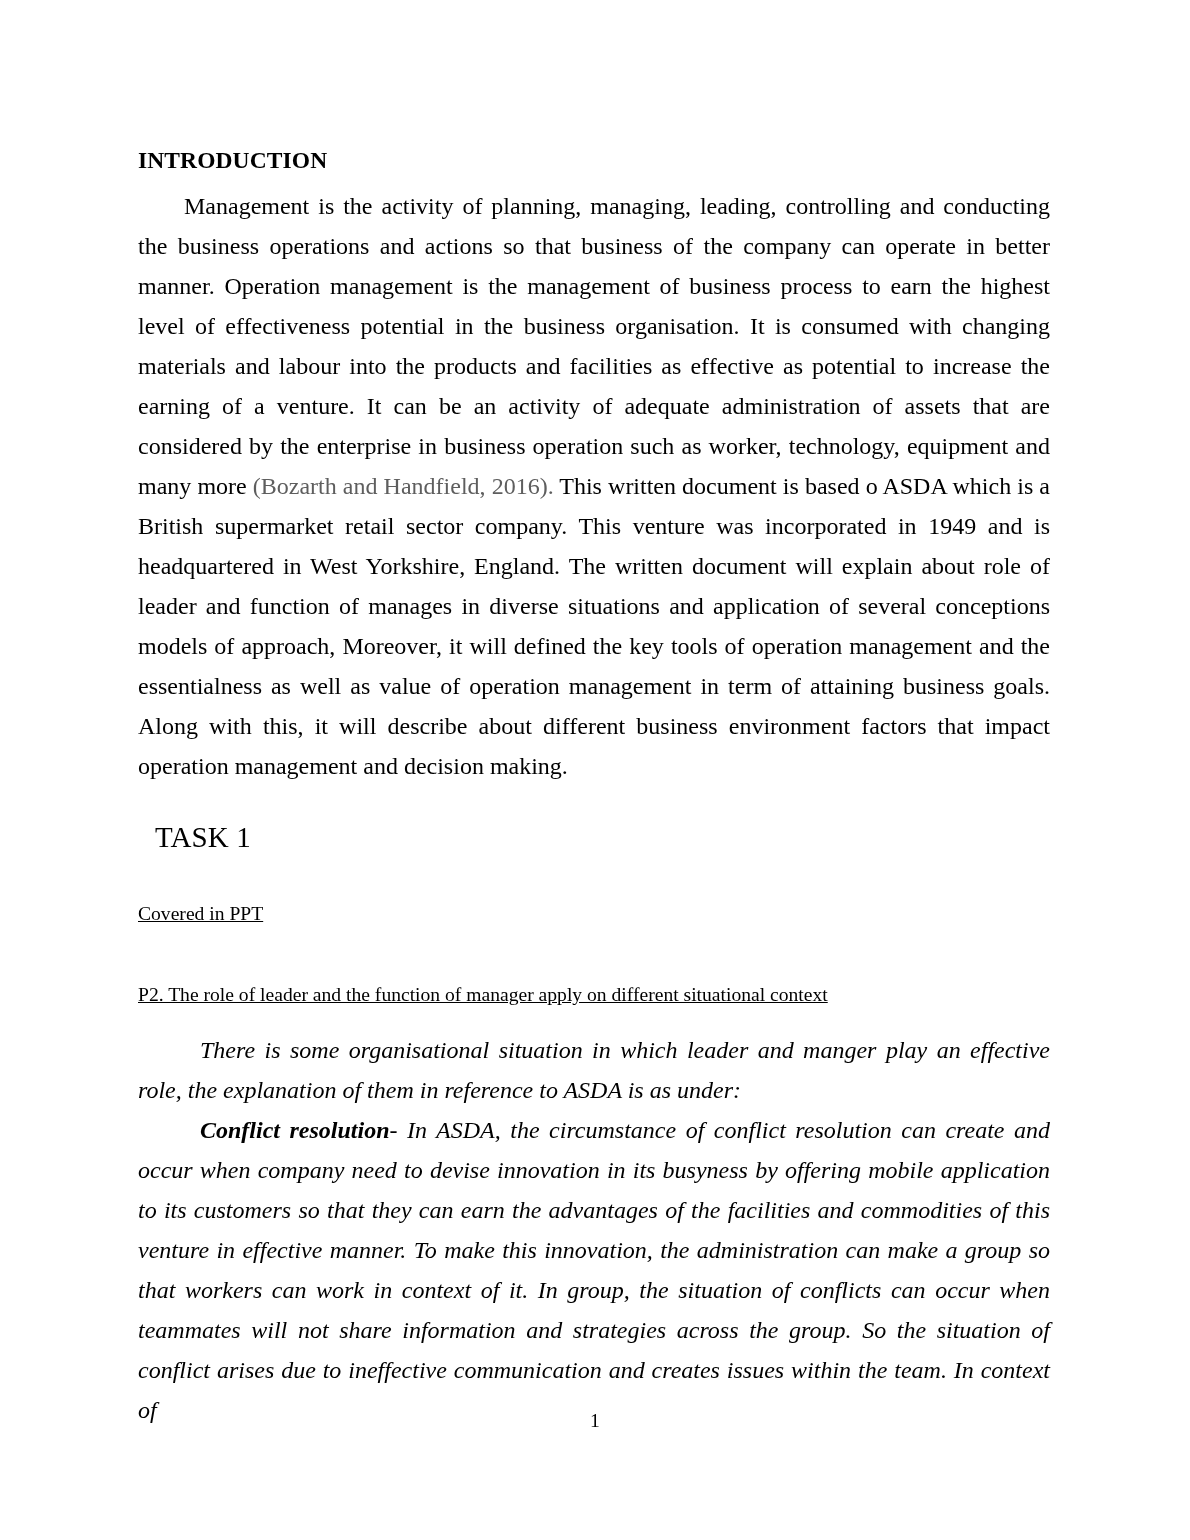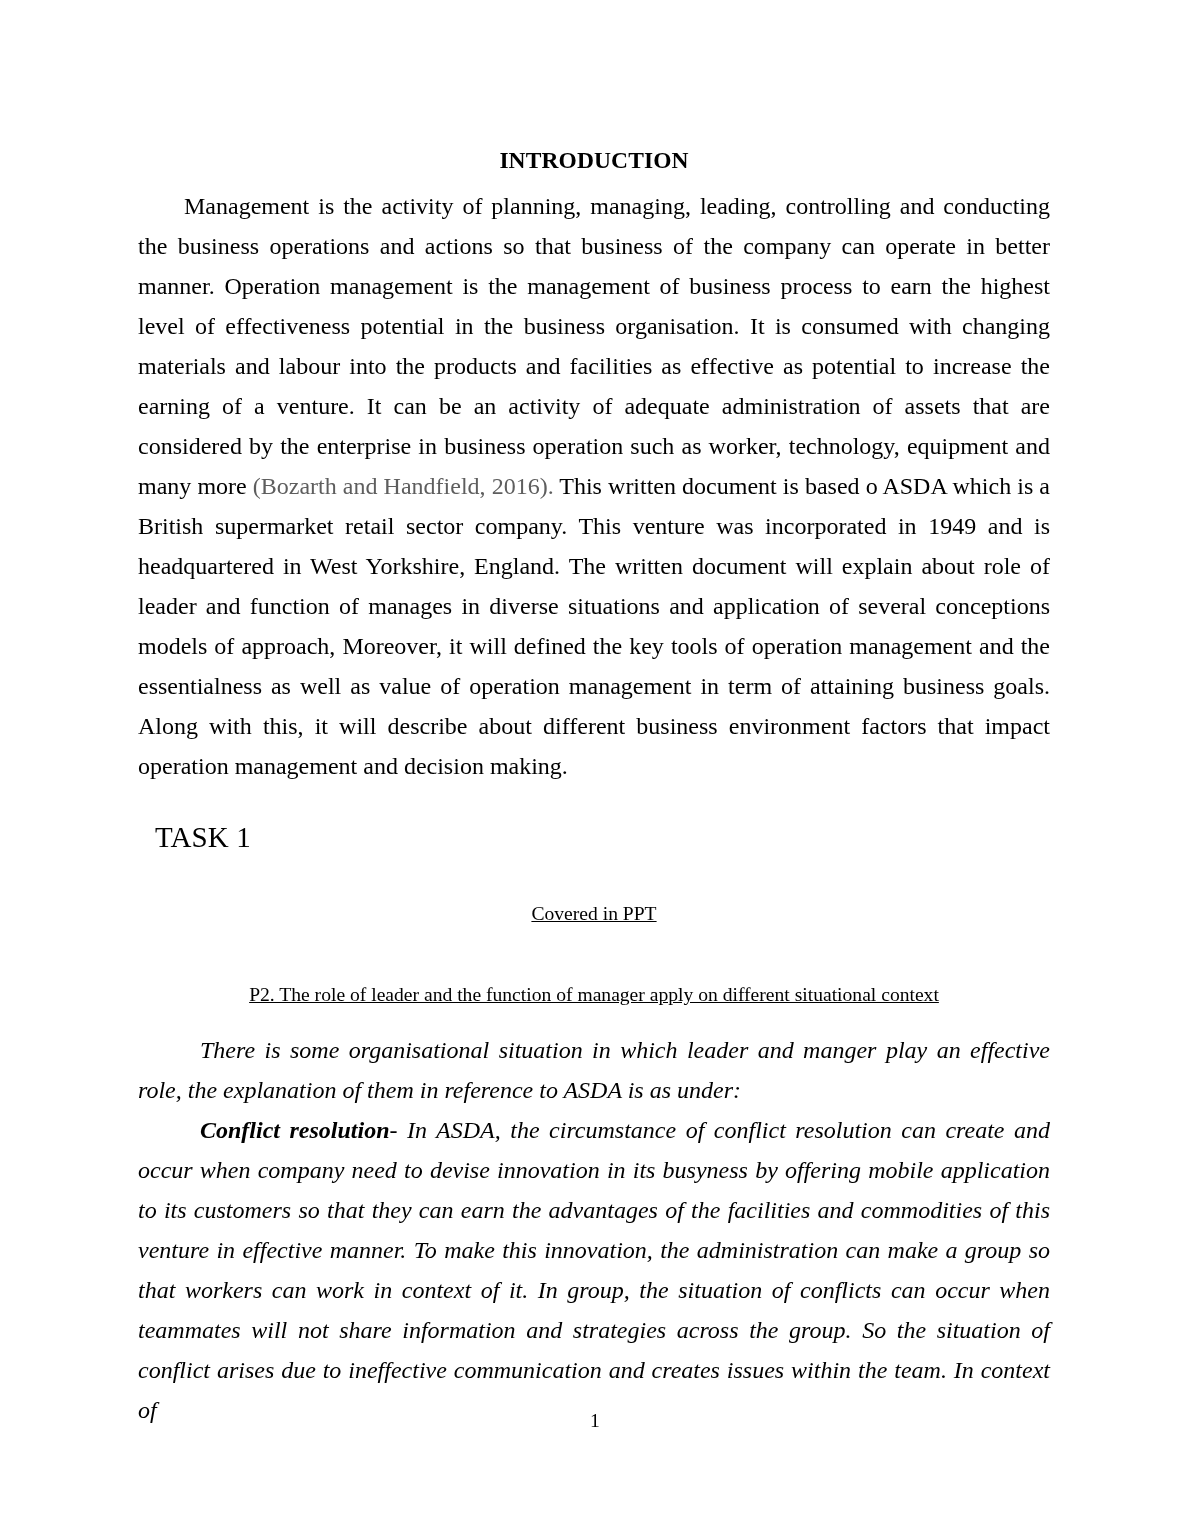--- a/index.html
+++ b/index.html
@@ -24,21 +24,20 @@
     left: 138px;
     top: 140px;
     width: 912px;
   }
   h1.doc-heading {
     font-size: 23.5px;
     font-weight: bold;
     margin: 0 0 6px 0;
     line-height: 40px;
     letter-spacing: 0.1px;
-    text-align: center;
   }
   h2.task-heading {
     font-size: 29px;
     font-weight: normal;
     margin: 17px;
     line-height: 40px;
     letter-spacing: 0.1px;
   }
   p.body-para {
     font-size: 24px;
@@ -58,21 +57,20 @@
   .sub-heading {
     font-size: 19.6px;
     line-height: 40px;
     margin: 0;
     text-decoration: underline;
     display: inline-block;
   }
   .sub-heading-wrap {
     line-height: 40px;
     margin: 0;
-    text-align: center;
   }
   .cite {
     color: #5e5e5e;
   }
   .lead-in {
     font-weight: bold;
     margin-top: 17px;
   }
   .spacer-sm { height: 14px; }
   .spacer-md { height: 20px; }

